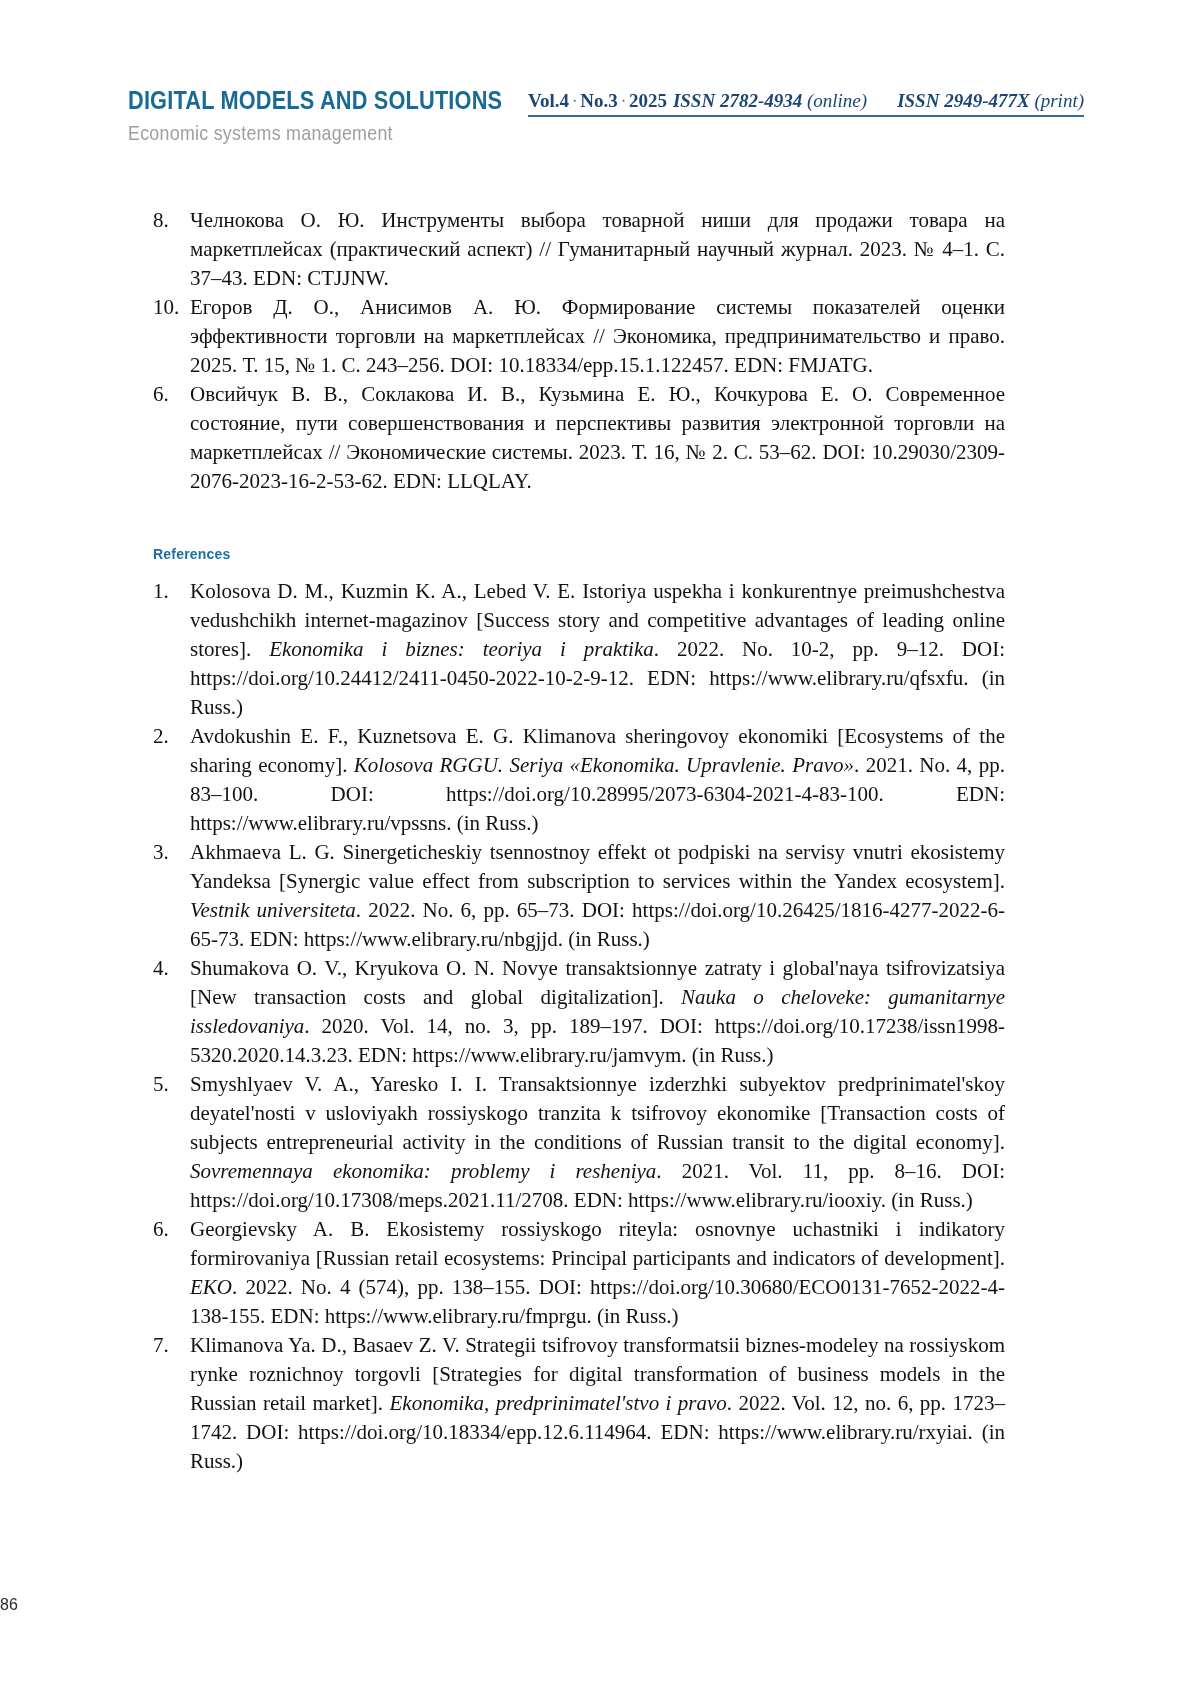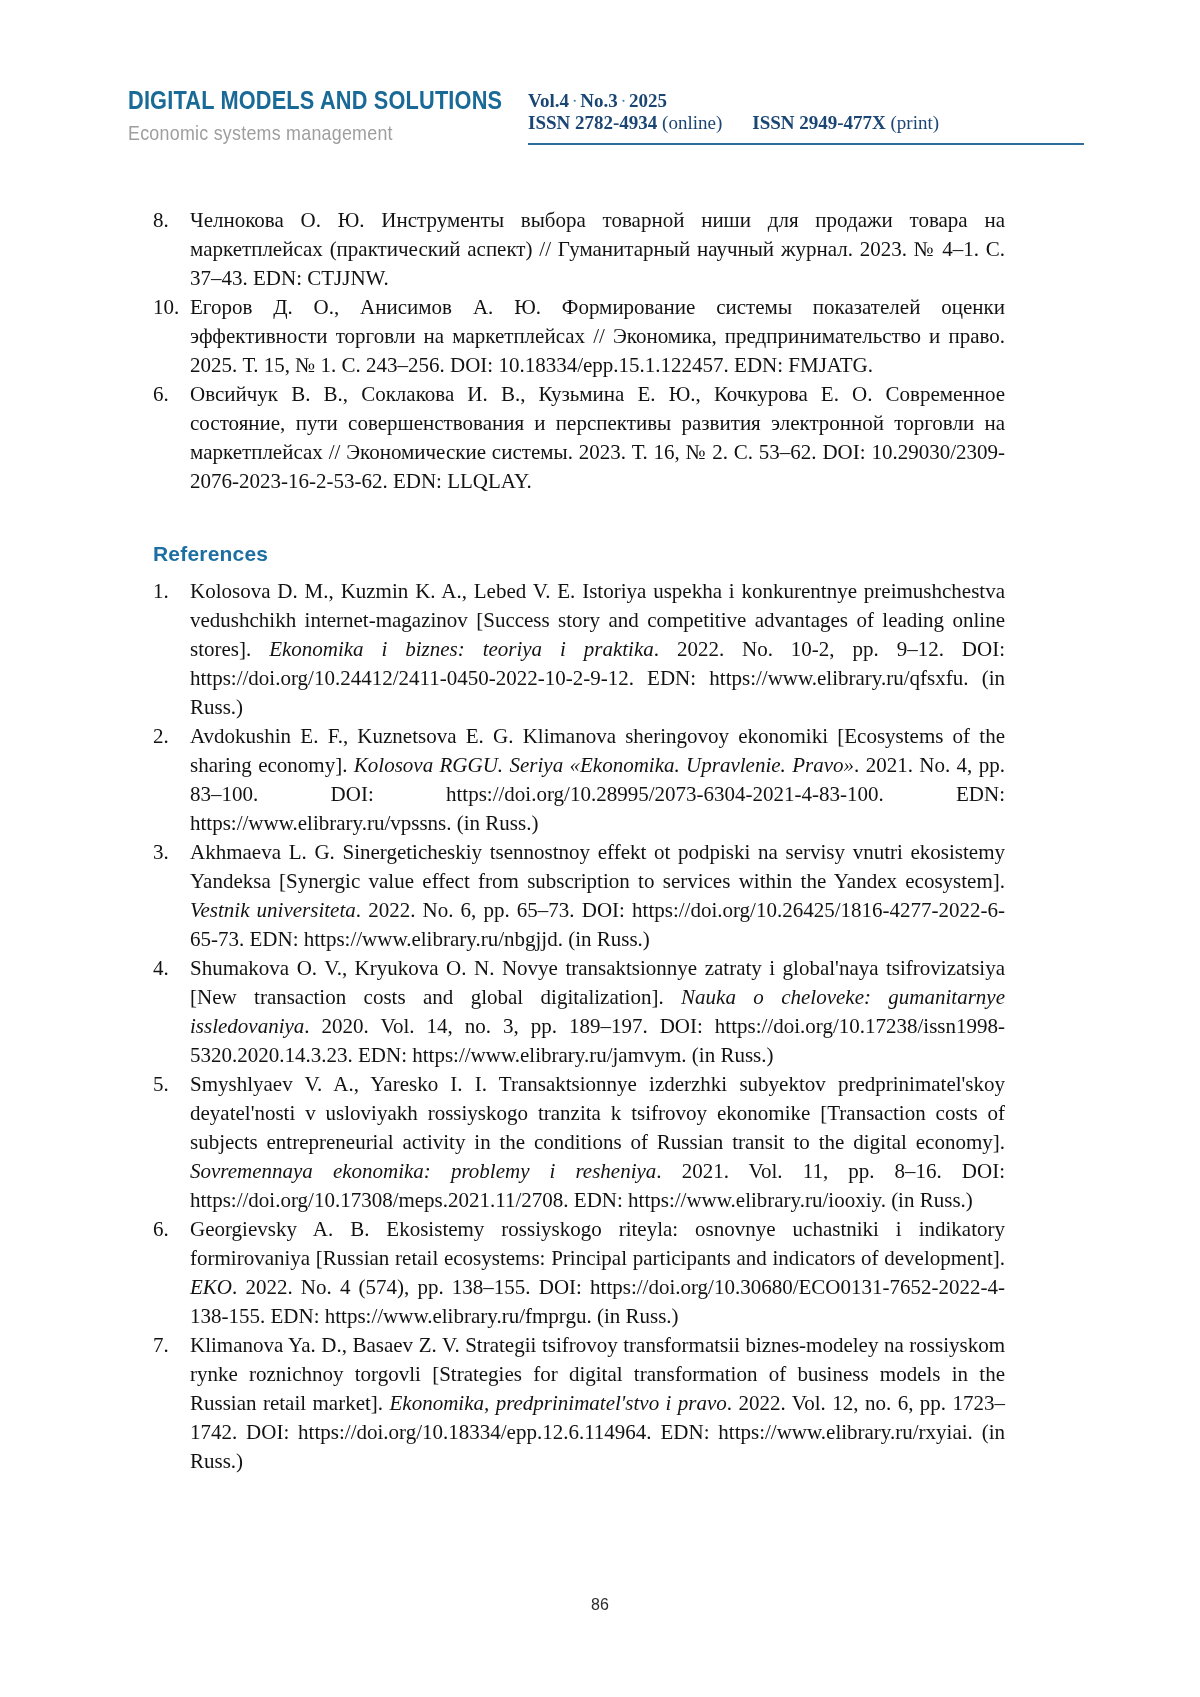--- a/index.html
+++ b/index.html
@@ -26,52 +26,51 @@
     position: absolute; left: 128px; top: 121px;
     font-family: "Liberation Sans", sans-serif;
     font-weight: 400; font-size: 21px; line-height: 23px;
     color: #9e9e9e; white-space: nowrap;
     transform: scaleX(0.85); transform-origin: left center;
     letter-spacing: 0.3px;
   }
   .header-rule-row {
     position: absolute; left: 528px; top: 90px; width: 556px;
     display: flex; justify-content: space-between; align-items: baseline;
-    border-bottom: 2px solid #2d6e9d; padding-bottom: 9px;
+    border-bottom: 2px solid #2d6e9d; padding-bottom: 3px;
     font-family: "Liberation Serif", serif;
-    color: #1b4674; font-weight: 700; font-size: 19px; white-space: nowrap; flex-direction: column;
+    color: #1b4674; font-weight: 700; font-size: 19px; white-space: nowrap;
   }
   .issue-dot { font-size: 13px; color: #417ea9; margin: 0 4px; vertical-align: 2px; }
-  .issn-group { display: flex; gap: 30px; }
+  .issn-group { display: flex; gap: 30px; font-style: italic; }
   .issn-paren { font-weight: 400; }
 
   
   .content {
     position: absolute; left: 133px; top: 206px; width: 852px;
     font-size: 21px; line-height: 29px; color: #121212; margin-left: 20px;
   }
   .ref {
     text-align: justify;
     padding-left: 37px; text-indent: -37px;
   }
   .ref-num { display: inline-block; width: 37px; text-indent: 0; }
   .ref em { font-style: italic; }
 
   .references-heading {
     font-family: "Liberation Sans", sans-serif;
-    font-weight: 700; font-size: 21px; line-height: 26px;
+    font-weight: 700; font-size: 14px; line-height: 26px;
     color: #1d6fa3;
     margin: 45px 0 10px 0;
     letter-spacing: 0.2px;
   }
 
   
   .footer-page {
     position: absolute; left: 0; top: 1596px; width: 1200px;
-    text-align: center;
     font-family: "Liberation Sans", sans-serif;
     font-size: 16px; color: #2b2b2b;
   }
 </style>
 </head>
 <body>
 
 <div class="page">
 
   <div class="journal-title">DIGITAL MODELS AND SOLUTIONS</div>

